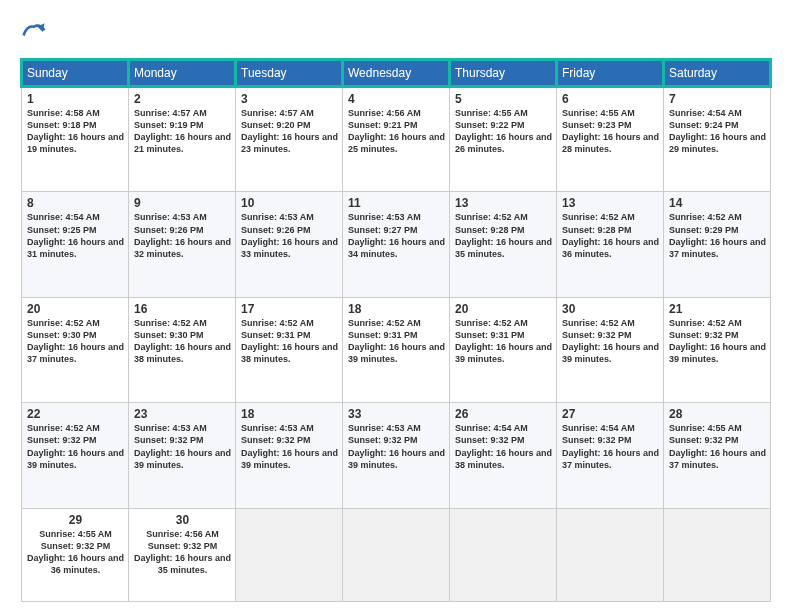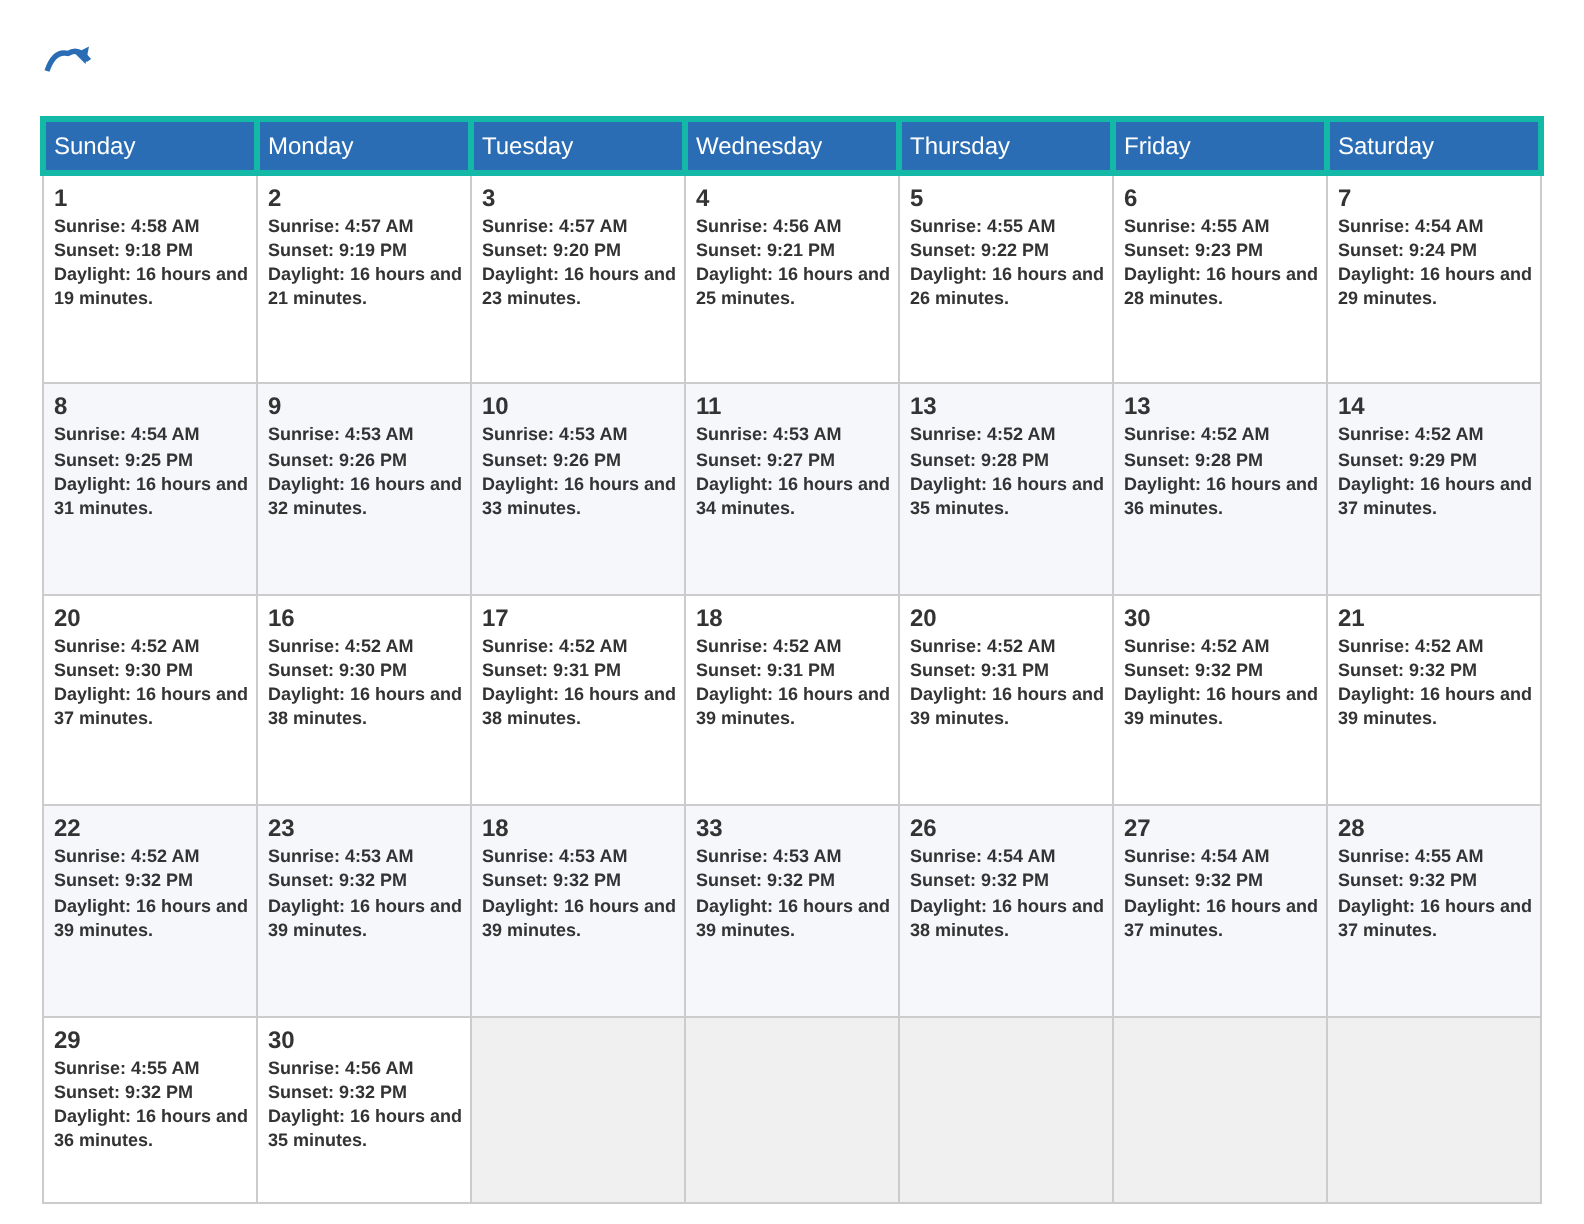--- a/index.html
+++ b/index.html
@@ -103,20 +103,21 @@
       font-weight: bold;
     }
     .empty-cell {
       background: #f0f0f0 !important;
     }
     .calendar tbody tr td {
       height: 82px;
     }
     .calendar tbody tr:last-child td {
       height: 70px;
+      text-align: center;
     }
   </style>
 </head>
 <body>
 
 <div class="page">
   <div class="header">
     <div class="logo">
       <svg class="logo-icon" viewBox="0 0 32 32">
         <rect x="0" y="0" width="32" height="32" fill="none"></rect>

